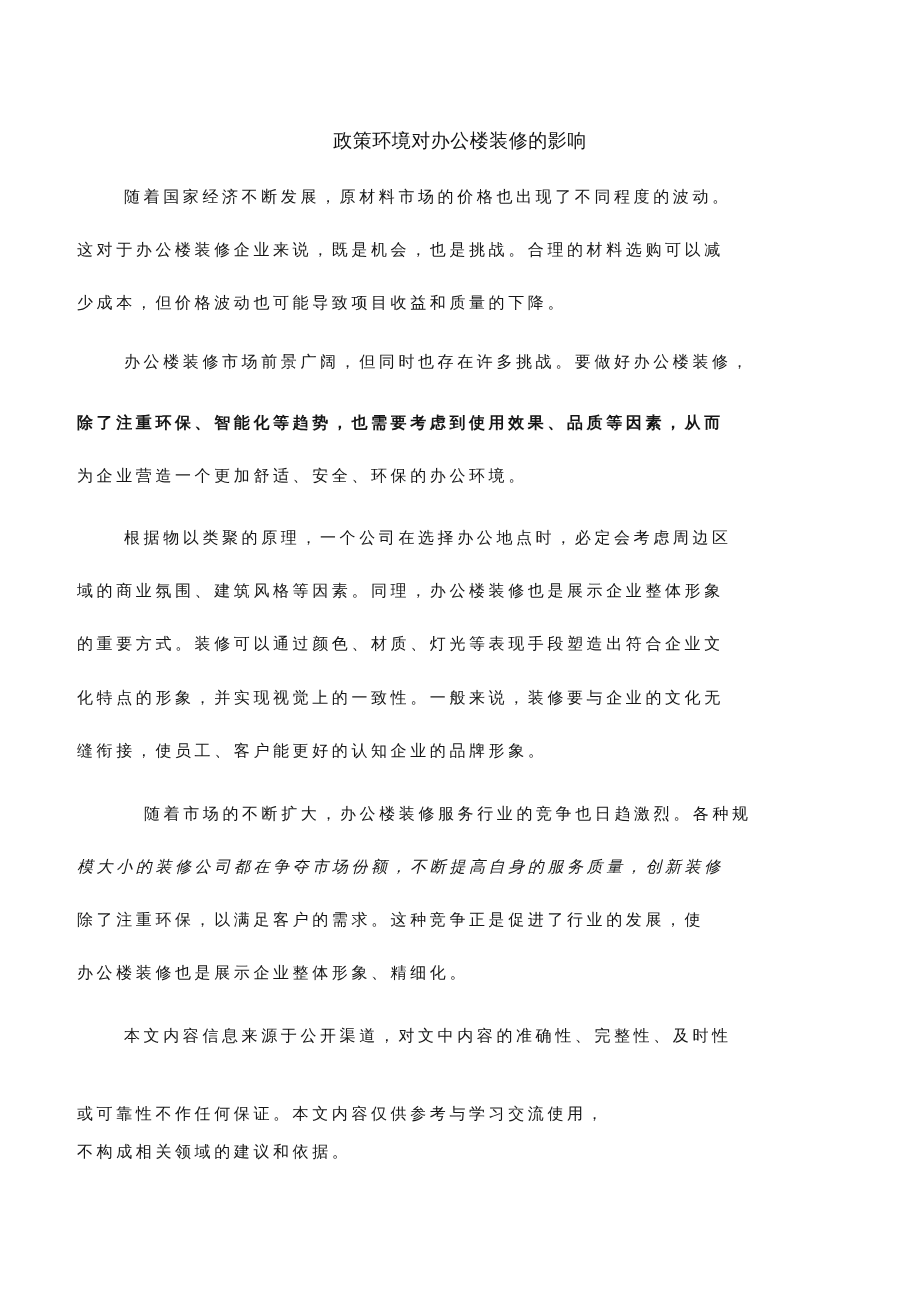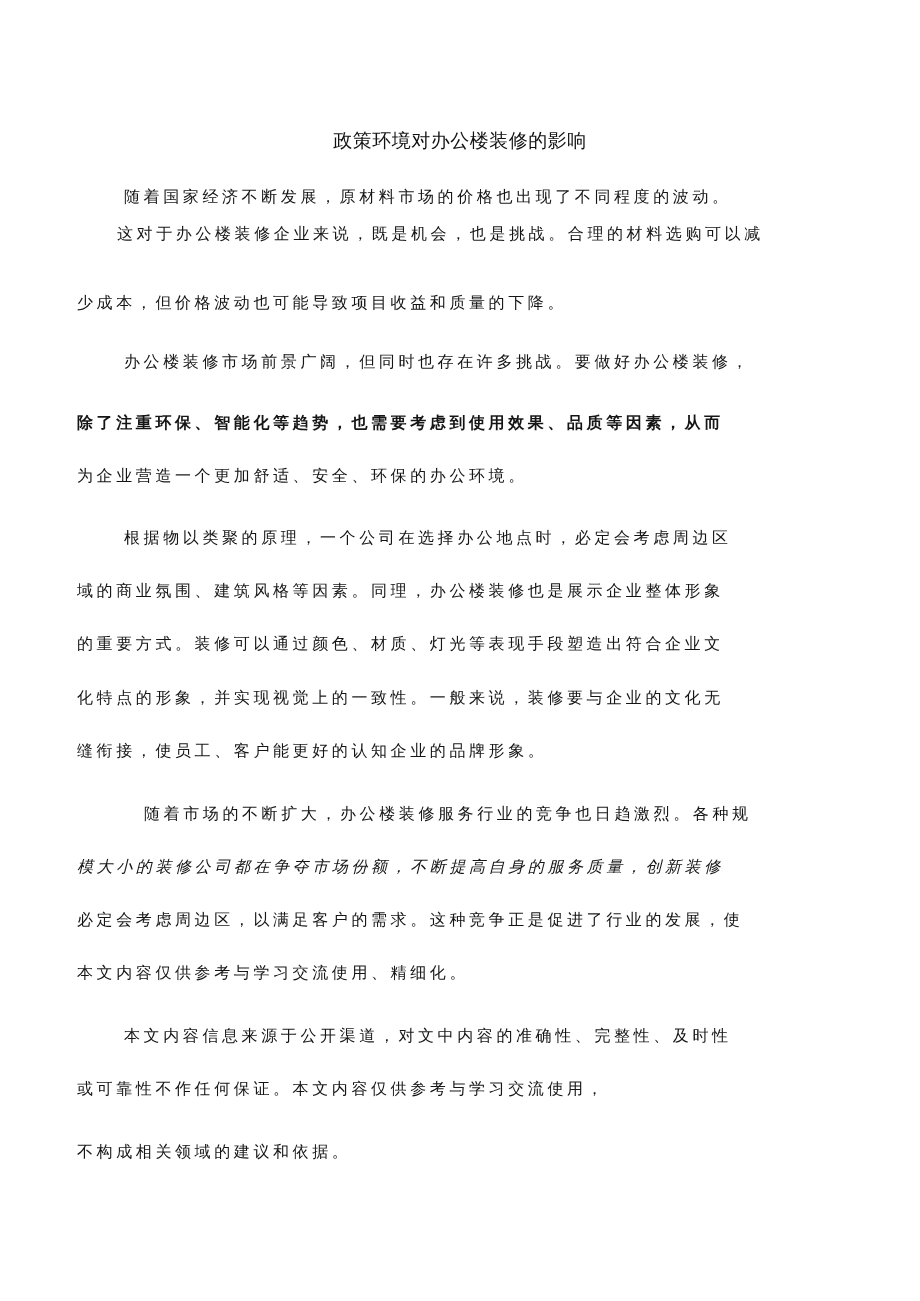--- a/index.html
+++ b/index.html
@@ -51,44 +51,44 @@
   </style>
 </head>
 <body>
 
 <div class="page">
 
   <div class="title" style="top:126px;">政策环境对办公楼装修的影响</div>
 
   <div>
     <div class="line indent" style="top:183px;">随着国家经济不断发展，原材料市场的价格也出现了不同程度的波动。</div>
-    <div class="line" style="top:220px;margin-left:40px;">这对于办公楼装修企业来说，既是机会，也是挑战。合理的材料选购可以减</div>
+    <div class="line" style="top:236px;">这对于办公楼装修企业来说，既是机会，也是挑战。合理的材料选购可以减</div>
     <div class="line" style="top:289px;">少成本，但价格波动也可能导致项目收益和质量的下降。</div>
   </div>
 
   <div>
     <div class="line indent" style="top:348px;">办公楼装修市场前景广阔，但同时也存在许多挑战。要做好办公楼装修，</div>
     <div class="line" style="top:409px;font-weight:bold;">除了注重环保、智能化等趋势，也需要考虑到使用效果、品质等因素，从而</div>
     <div class="line" style="top:462px;">为企业营造一个更加舒适、安全、环保的办公环境。</div>
   </div>
 
   <div>
     <div class="line indent" style="top:524px;">根据物以类聚的原理，一个公司在选择办公地点时，必定会考虑周边区</div>
     <div class="line" style="top:577px;text-align:right;">域的商业氛围、建筑风格等因素。同理，办公楼装修也是展示企业整体形象</div>
     <div class="line" style="top:630px;">的重要方式。装修可以通过颜色、材质、灯光等表现手段塑造出符合企业文</div>
     <div class="line" style="top:684px;text-align:center;">化特点的形象，并实现视觉上的一致性。一般来说，装修要与企业的文化无</div>
     <div class="line" style="top:737px;">缝衔接，使员工、客户能更好的认知企业的品牌形象。</div>
   </div>
 
   <div>
     <div class="line indent" style="top:800px;margin-left:20px;">随着市场的不断扩大，办公楼装修服务行业的竞争也日趋激烈。各种规</div>
     <div class="line" style="top:853px;font-style:italic;">模大小的装修公司都在争夺市场份额，不断提高自身的服务质量，创新装修</div>
-    <div class="line" style="top:906px;">必定会考虑周边区，以满足客户的需求。这种竞争正是促进了行业的发展，使</div>
-    <div class="line" style="top:959px;">本文内容仅供参考与学习交流使用、精细化。</div>
+    <div class="line" style="top:906px;">除了注重环保，以满足客户的需求。这种竞争正是促进了行业的发展，使</div>
+    <div class="line" style="top:959px;">办公楼装修也是展示企业整体形象、精细化。</div>
   </div>
 
   <div>
     <div class="line indent" style="top:1022px;">本文内容信息来源于公开渠道，对文中内容的准确性、完整性、及时性</div>
-    <div class="line" style="top:1075px;">或可靠性不作任何保证。本文内容仅供参考与学习交流使用，</div>
+    <div class="line" style="top:1100px;">或可靠性不作任何保证。本文内容仅供参考与学习交流使用，</div>
     <div class="line" style="top:1138px;">不构成相关领域的建议和依据。</div>
   </div>
 
 </div>
 
 </body></html>

